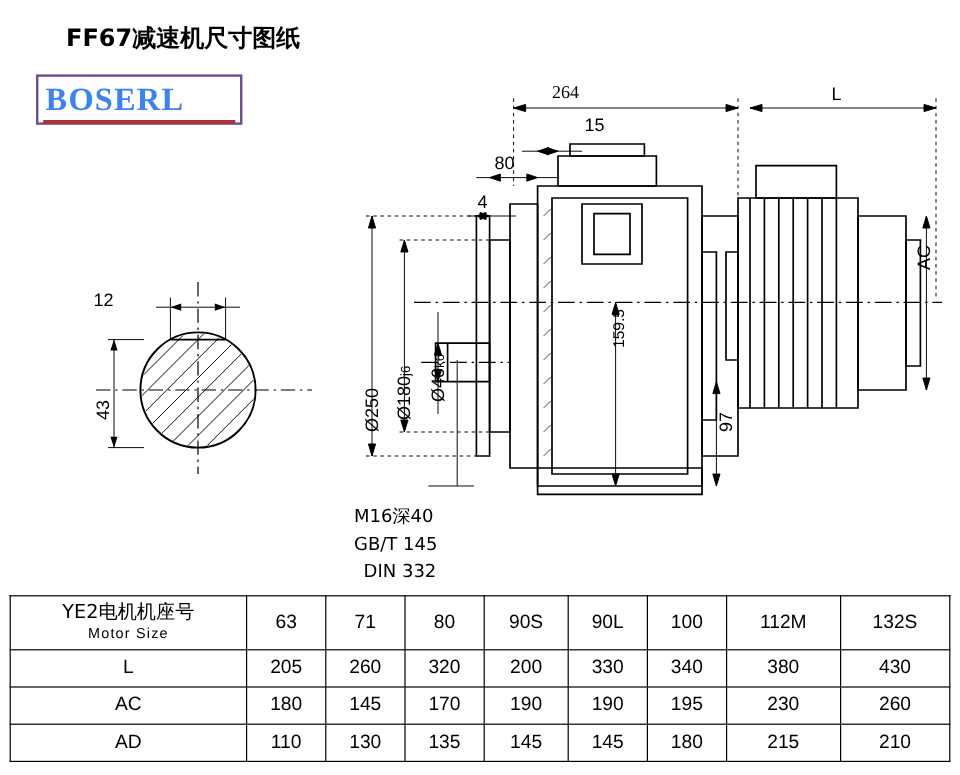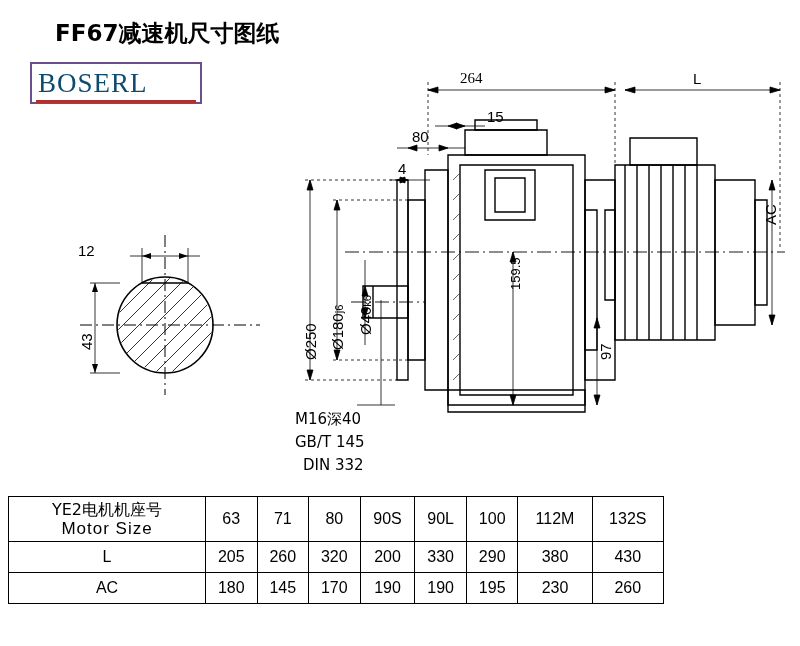--- a/index.html
+++ b/index.html
@@ -8,35 +8,35 @@
     background:#ffffff;
     font-family:"Liberation Sans", sans-serif;
     color:#000;
     position:relative;
     overflow:hidden;
   }
   .abs{position:absolute;}
   
   #title{
     left:55px;top:18px;
-    font-size:23px;font-weight:bold;
+    font-size:20px;font-weight:bold;
     font-family:"DejaVu Sans", sans-serif;
     letter-spacing:0px;
     white-space:nowrap;
   }
   
   #logo-box{
     left:30px;top:62px;width:172px;height:42px;
     border:2px solid #6a4f8c;
     box-sizing:border-box;
   }
   #logo-text{
     left:38px;top:68px;
-    font-size:27px;font-weight:normal;
-    color:#0c4a6e;
+    font-size:27px;font-weight:bold;
+    color:#3b82f6;
     font-family:"Liberation Serif", serif;
     letter-spacing:1px;
   }
   #logo-underline{
     left:36px;top:100px;width:160px;height:3px;background:#b03030;
   }
   
   .dim{
     font-size:15px;
     font-family:"Liberation Sans", sans-serif;
@@ -45,41 +45,42 @@
   .dim.small{font-size:13px;}
   .vert{
     transform:rotate(-90deg);
     transform-origin:left top;
     white-space:nowrap;
   }
   .note{
     font-size:15px;
     font-family:"DejaVu Sans", sans-serif;
     white-space:nowrap;
+    margin-top:11px;
   }
   
   #spec-table{
     position:absolute;
     left:8px;top:496px;
     border-collapse:collapse;
-    width:656px;
+    width:784px;
     font-size:16px;
     font-family:"Liberation Sans", sans-serif;
   }
   #spec-table td{
     border:1px solid #000;
     text-align:center;
     height:30px;
     padding:0;
   }
   #spec-table tr:first-child td{height:44px;}
   #spec-table td.rowhead{width:196px;}
   .cn{font-family:"DejaVu Sans", sans-serif;}
   .hdr-l1{font-size:16px;line-height:19px;}
-  .hdr-l2{font-size:17px;line-height:19px;letter-spacing:1px;}
+  .hdr-l2{font-size:12px;line-height:19px;letter-spacing:1px;}
   svg{display:block;}
 </style>
 </head>
 <body>
 
 <div class="abs" id="title">FF67减速机尺寸图纸</div>
 
 <div class="abs" id="logo-box"></div>
 <div class="abs" id="logo-text">BOSERL</div>
 <div class="abs" id="logo-underline"></div>
@@ -245,21 +246,21 @@
     <path d="M80,226 l-3,10 h6 z"></path>
     <path d="M80,258 l-3,-10 h6 z"></path>
 
     <line x1="96" y1="240" x2="96" y2="345"></line>
     <line x1="72" y1="345" x2="110" y2="345"></line>
   </g>
 </svg>
 
 <div class="abs dim" style="left:460px;top:70px;font-family:Liberation Serif, serif;">264</div>
 <div class="abs dim" style="left:693px;top:70px;">L</div>
-<div class="abs dim" style="left:487px;top:108px;">15</div>
+<div class="abs dim" style="left:487px;top:96px;">15</div>
 <div class="abs dim" style="left:412px;top:128px;">80</div>
 <div class="abs dim" style="left:398px;top:160px;">4</div>
 <div class="abs dim vert" style="left:762px;top:225px;">AC</div>
 <div class="abs dim vert small" style="left:508px;top:290px;">159.5</div>
 <div class="abs dim vert" style="left:597px;top:360px;">97</div>
 <div class="abs dim vert" style="left:302px;top:360px;">Ø250</div>
 
 <div class="abs vert" style="left:329px;top:350px;">
   <span class="dim">Ø180</span><span class="dim small" style="font-size:11px;">j6</span>
 </div>
@@ -288,29 +289,40 @@
     <td>112M</td>
     <td>132S</td>
   </tr>
   <tr>
     <td class="rowhead">L</td>
     <td>205</td>
     <td>260</td>
     <td>320</td>
     <td>200</td>
     <td>330</td>
-    <td>290</td>
+    <td>340</td>
     <td>380</td>
     <td>430</td>
   </tr>
   <tr>
     <td class="rowhead">AC</td>
     <td>180</td>
     <td>145</td>
     <td>170</td>
     <td>190</td>
     <td>190</td>
     <td>195</td>
     <td>230</td>
     <td>260</td>
   </tr>
+  <tr>
+    <td class="rowhead">AD</td>
+    <td>110</td>
+    <td>130</td>
+    <td>135</td>
+    <td>145</td>
+    <td>145</td>
+    <td>180</td>
+    <td>215</td>
+    <td>210</td>
+  </tr>
 </tbody>
   </table>
 
 </body></html>

